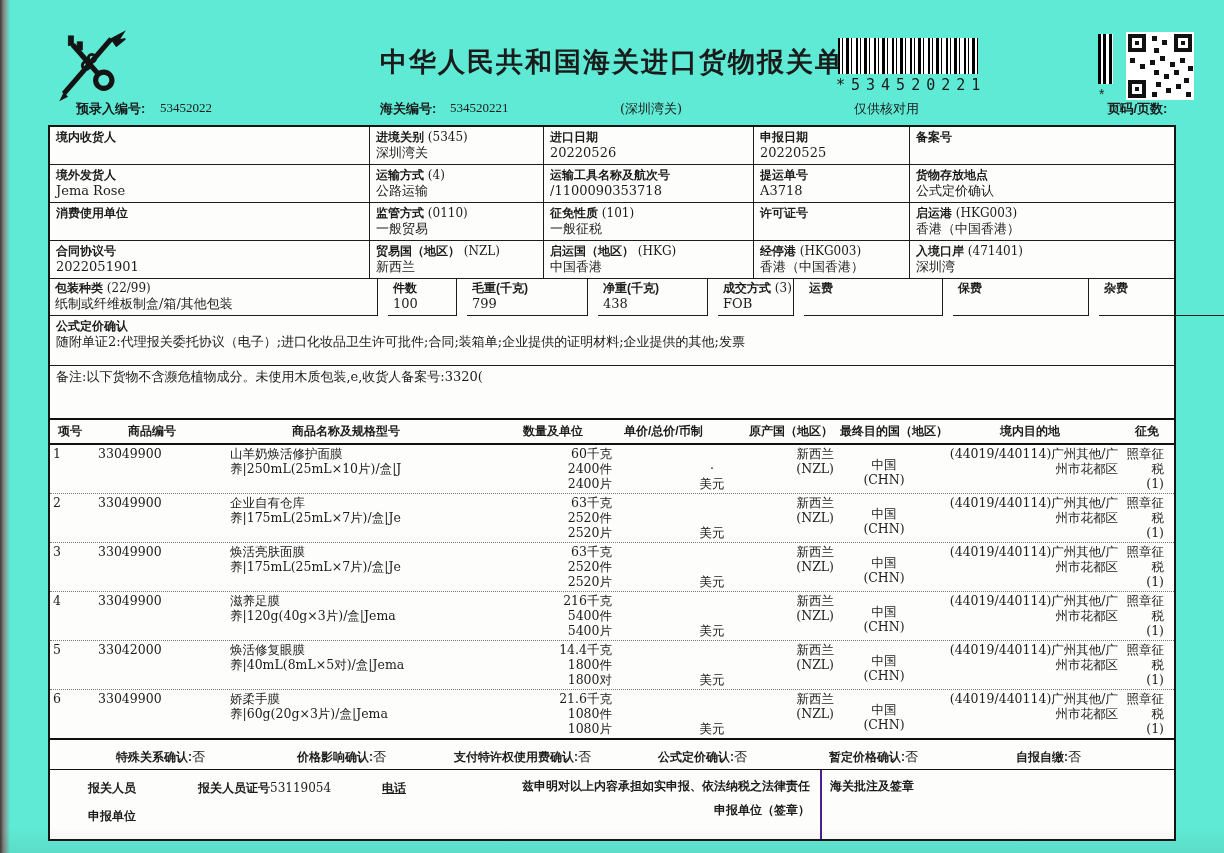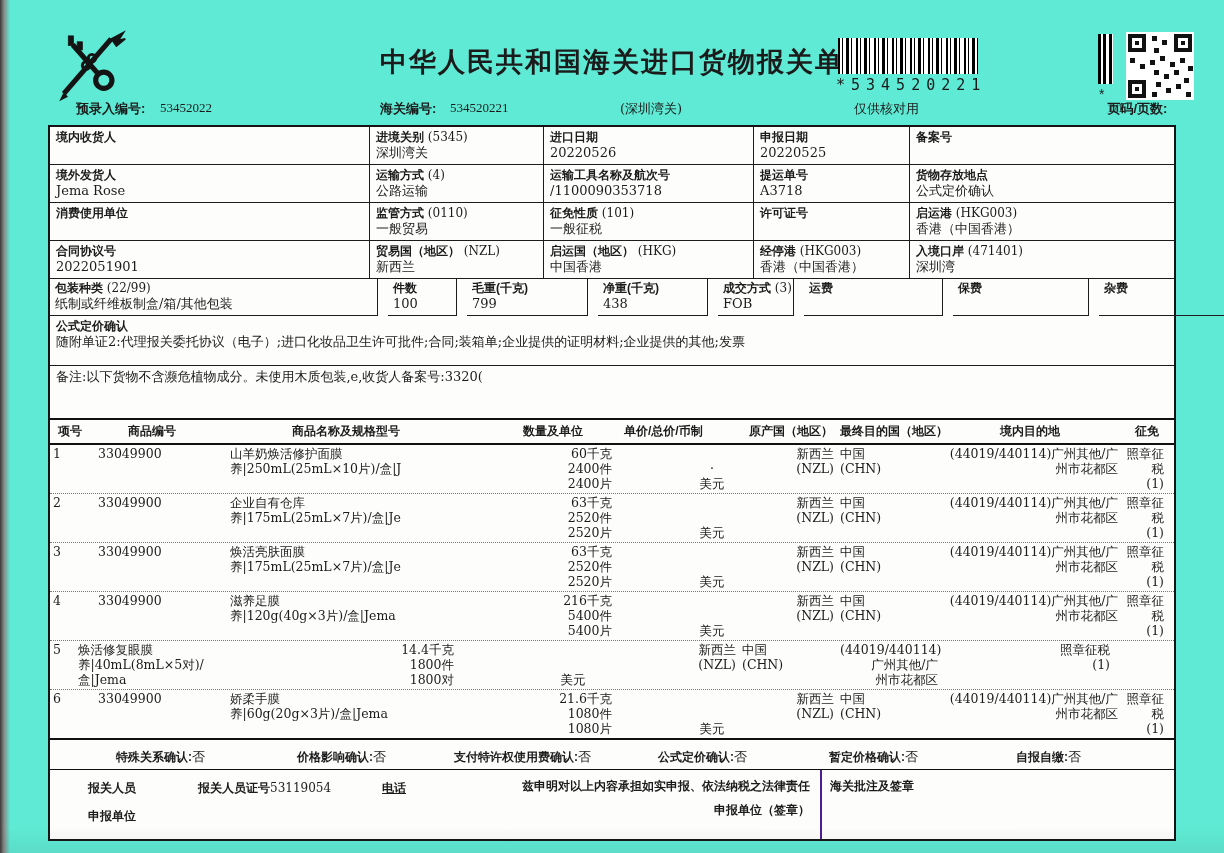--- a/index.html
+++ b/index.html
@@ -58,21 +58,21 @@
   .g-h{white-space:nowrap;overflow:visible;}
   .h0{padding-left:8px;font-family:Liberation Serif, serif;} .h1{text-align:center;} .h2{text-align:center;} .h3{text-align:center;padding-left:20px;}
   .h4{padding-left:2px;} .h5{text-align:center;} .h6{text-align:center;} .h7{text-align:center;} .h8{text-align:center;}
   .g-row{height:47px;font-family:"DejaVu Serif",serif;font-size:12.5px;line-height:15px;padding-top:1px;}
   .g-row + .g-row{border-top:1px dotted #777;}
   .g-cell{white-space:pre-line;overflow:visible;}
   .c0{padding-left:3px;} .c1{padding-left:22px;} .c2{padding-left:2px;}
   .c3{text-align:right;padding-right:10px;}
   .c4{text-align:center;padding-left:60px;}
   .c5{text-align:right;padding-right:6px;}
-  .c6{text-align:left;padding-right:12px;}
+  .c6{text-align:center;padding-right:12px;margin-top:11px;}
   .c7{text-align:right;padding-right:2px;}
   .c8{text-align:right;padding-right:10px;}
 
   .confirm-row{position:relative;height:29px;border-top:2px solid #111;border-bottom:1px solid #111;}
   .confirm-item{position:absolute;top:7px;white-space:nowrap;}
   .c-lab{font-size:12px;font-weight:700;}
   .c-val{font-size:13px;font-family:"DejaVu Serif",serif;}
   .confirm-item:nth-child(1){left:66px;}
   .confirm-item:nth-child(2){left:247px;}
   .confirm-item:nth-child(3){left:404px;}
@@ -375,20 +375,21 @@
 (NZL)</div>
           <div class="g-cell c6">中国
 (CHN)</div>
           <div class="g-cell c7">(44019/440114)广州其他/广
 州市花都区</div>
           <div class="g-cell c8">照章征税
 (1)</div>
         </div>
         <div class="g-row">
           <div class="g-cell c0">5</div>
+          <div class="g-cell c1">33042000</div>
           <div class="g-cell c2">焕活修复眼膜
 养|40mL(8mL×5对)/盒|Jema</div>
           <div class="g-cell c3">14.4千克
 1800件
 1800对</div>
           <div class="g-cell c4">
 
 美元</div>
           <div class="g-cell c5">新西兰
 (NZL)</div>

